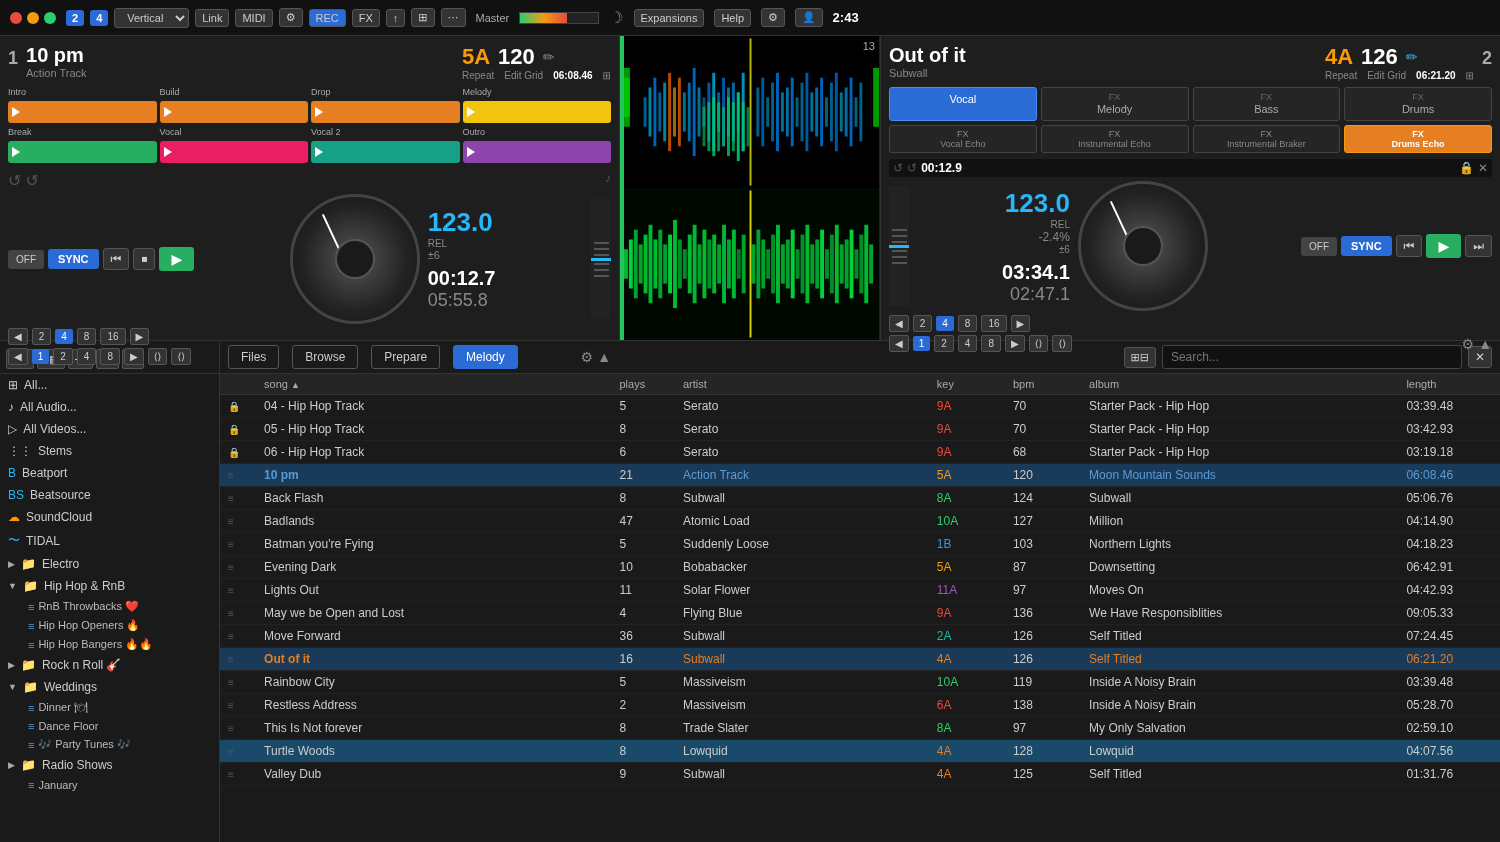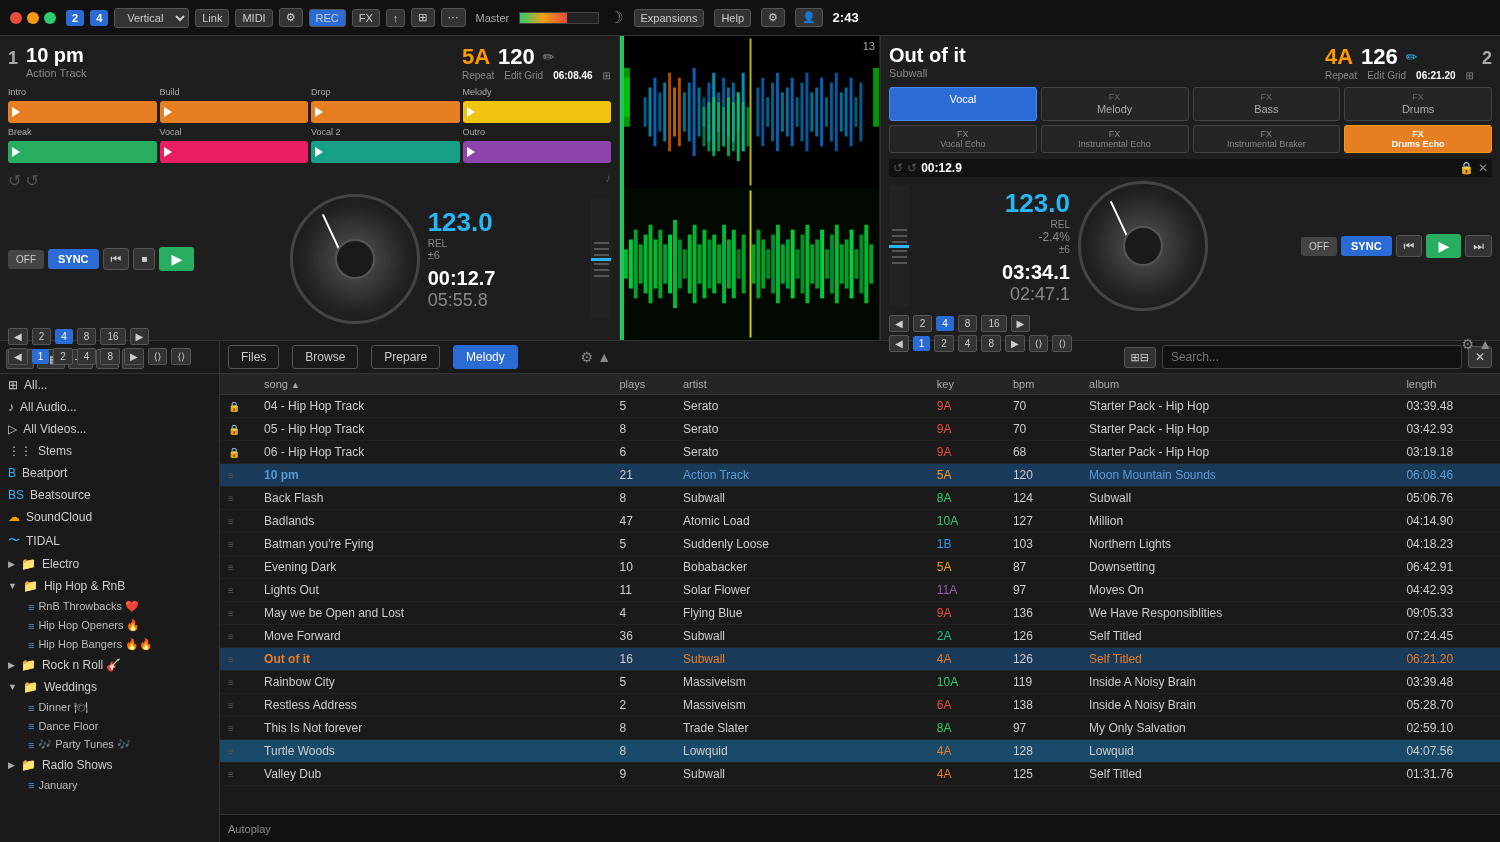--- a/index.html
+++ b/index.html
@@ -847,17 +847,14 @@
     <td class="col-artist" style="">Subwall</td>
     <td class="col-key"><span class="key-4a">4A</span></td>
     <td class="col-bpm">125</td>
     <td class="col-album" style="">Self Titled</td>
     <td class="col-length" style="">01:31.76</td>
   </tr>
           </tbody>
       </table>
     </div>
 
-    <div class="autoplay-bar">
-      <span>Autoplay</span>
-    </div>
   </div>
 </div>
 
 </body></html>

